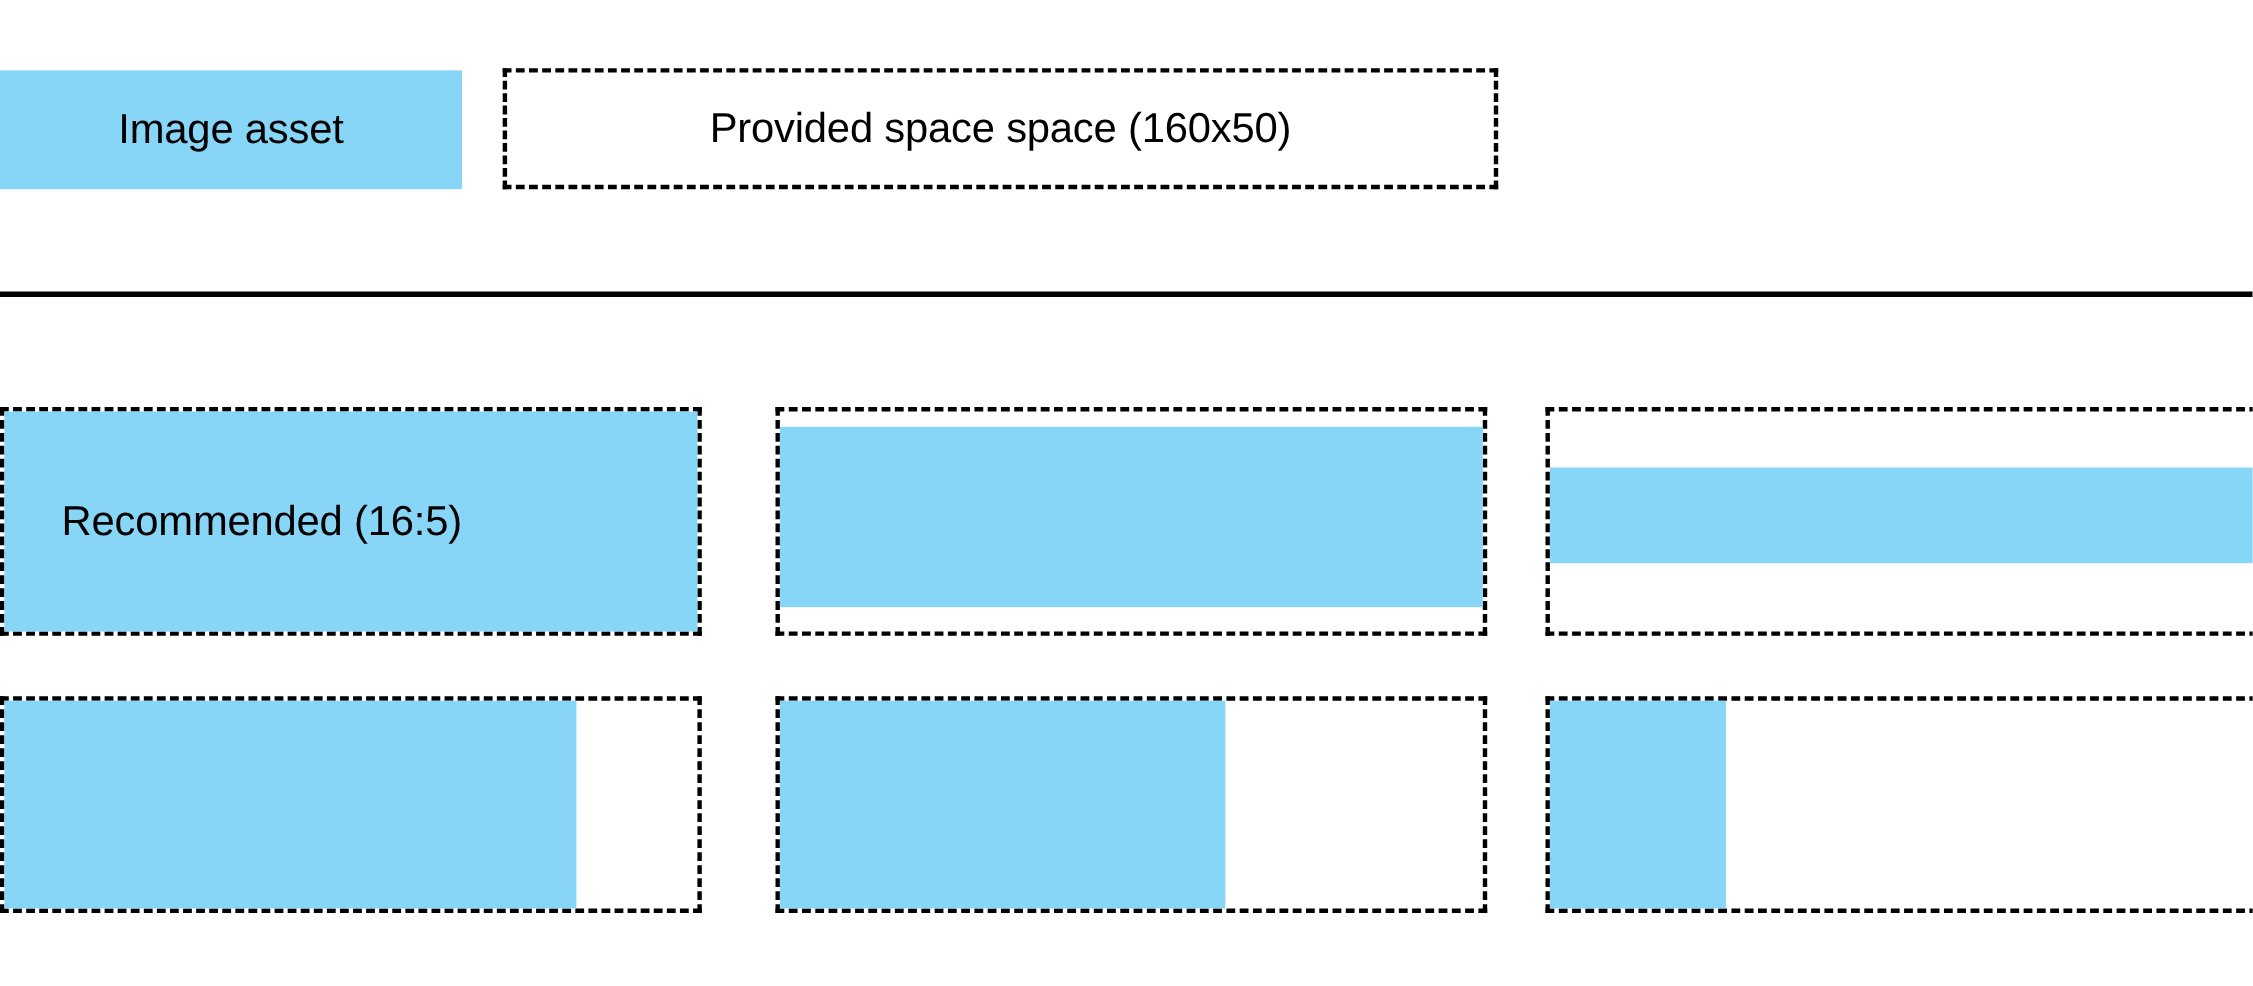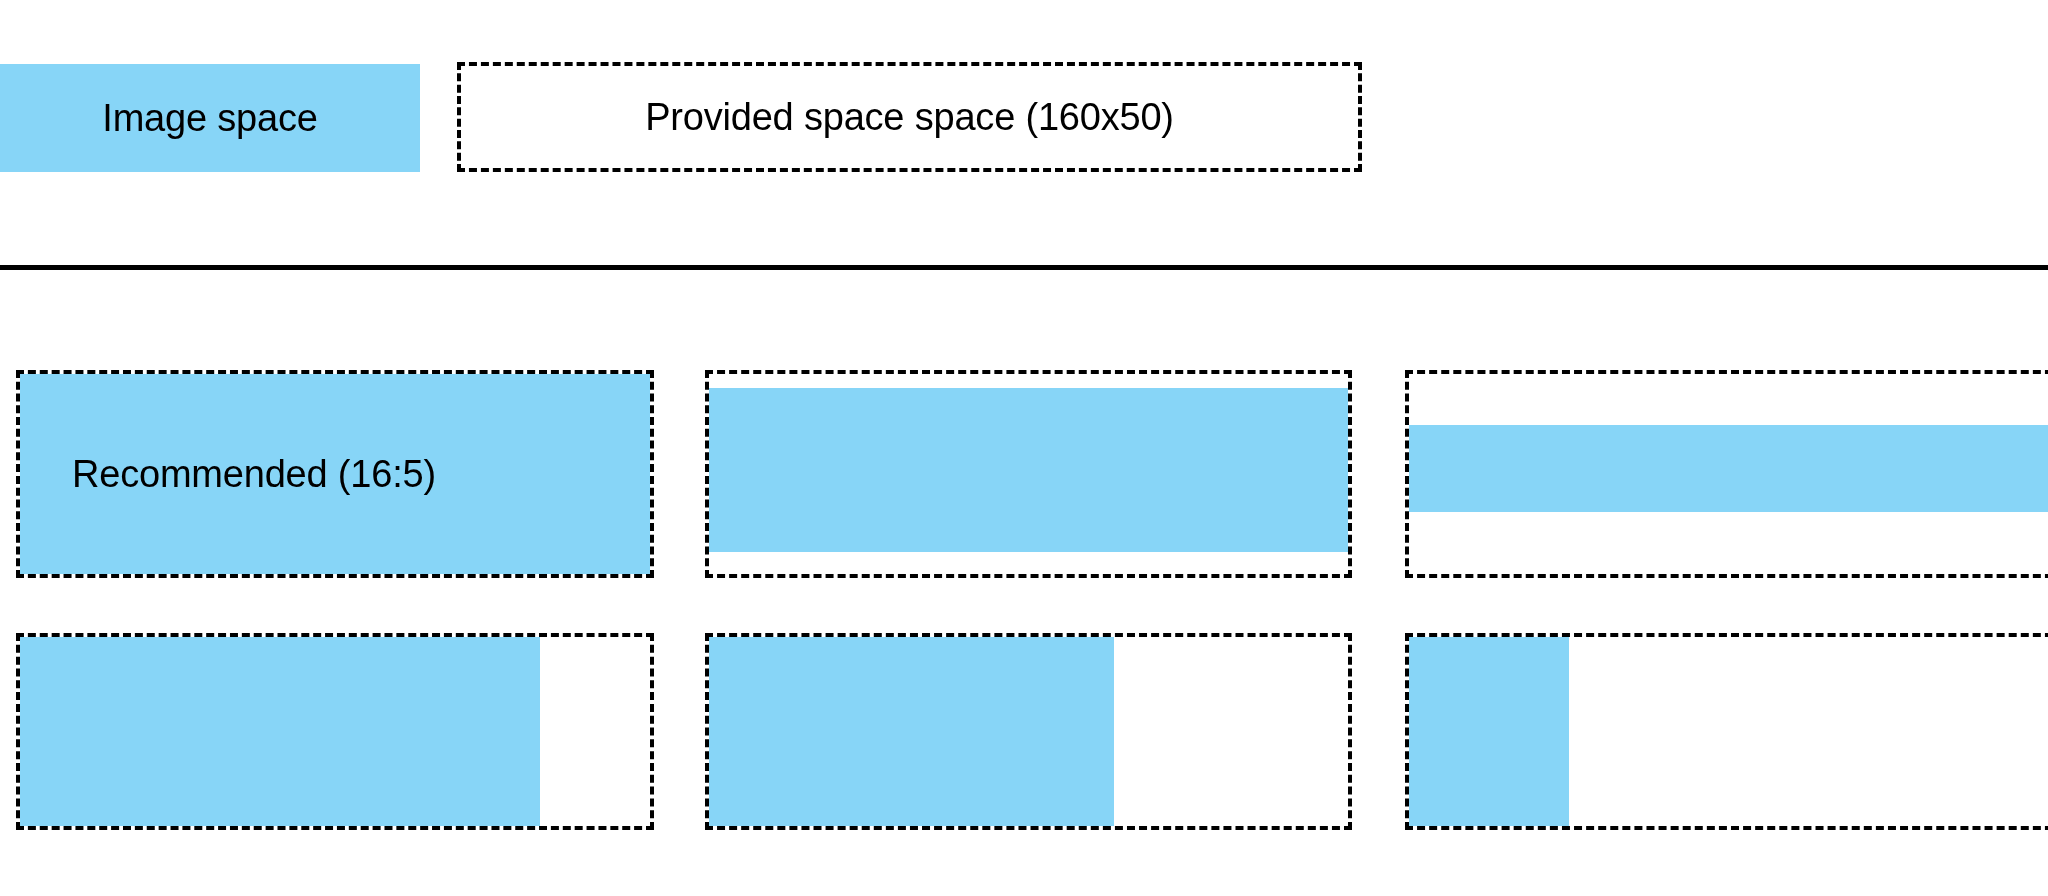--- a/index.html
+++ b/index.html
@@ -87,21 +87,21 @@
 
   .ratio-cell {
     position: absolute;
     top: 0;
     height: 100%;
     border: 4px dashed #000000;
     box-sizing: border-box;
     background: #ffffff;
     overflow: hidden;
   }
-  .ratio-cell.col-1 { left: 16px;    width: 638px; }
+  .ratio-cell.col-1 { left: 0px;    width: 638px; }
   .ratio-cell.col-2 { left: 705px;  width: 647px; }
   .ratio-cell.col-3 { left: 1405px; width: 660px; }
 
   .fill {
     position: absolute;
     background: var(--accent);
   }
 
   
   .fill.full { left: -4px; top: -4px; right: -4px; bottom: -4px; }
@@ -130,21 +130,21 @@
     z-index: 2;
   }
 </style>
 </head>
 <body>
 
 <div id="stage" style="--accent: #87d5f7; background: rgb(255, 255, 255);">
 
   <div class="header-row">
     <div class="asset-chip">
-      <span class="asset-chip-label">Image space</span>
+      <span class="asset-chip-label">Image asset</span>
     </div>
     <div class="header-space-box">
       <span class="header-space-label">Provided space space (160x50)</span>
     </div>
   </div>
 
   <div class="divider"></div>
 
   <div class="ratio-row row-1">
     <div class="ratio-cell col-1">

